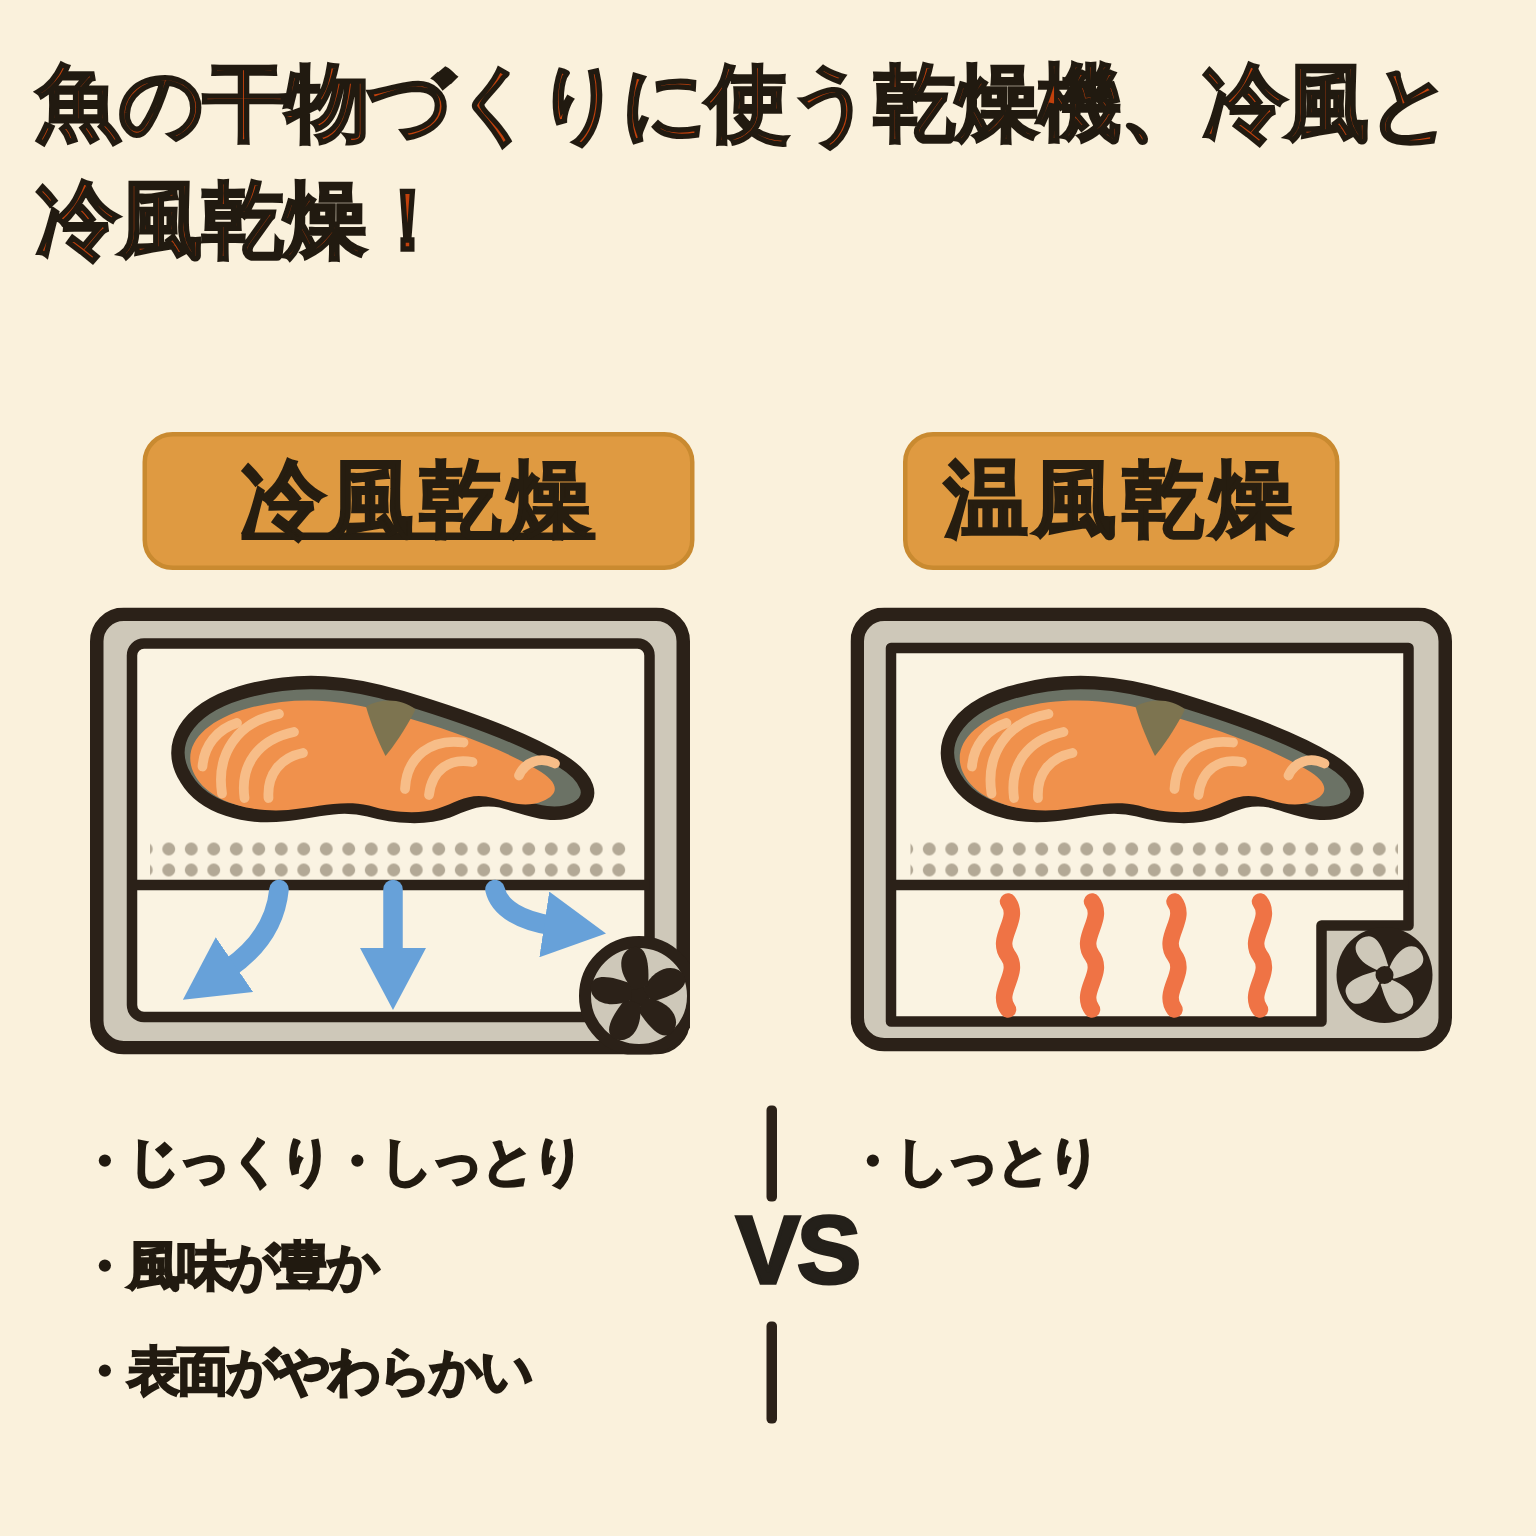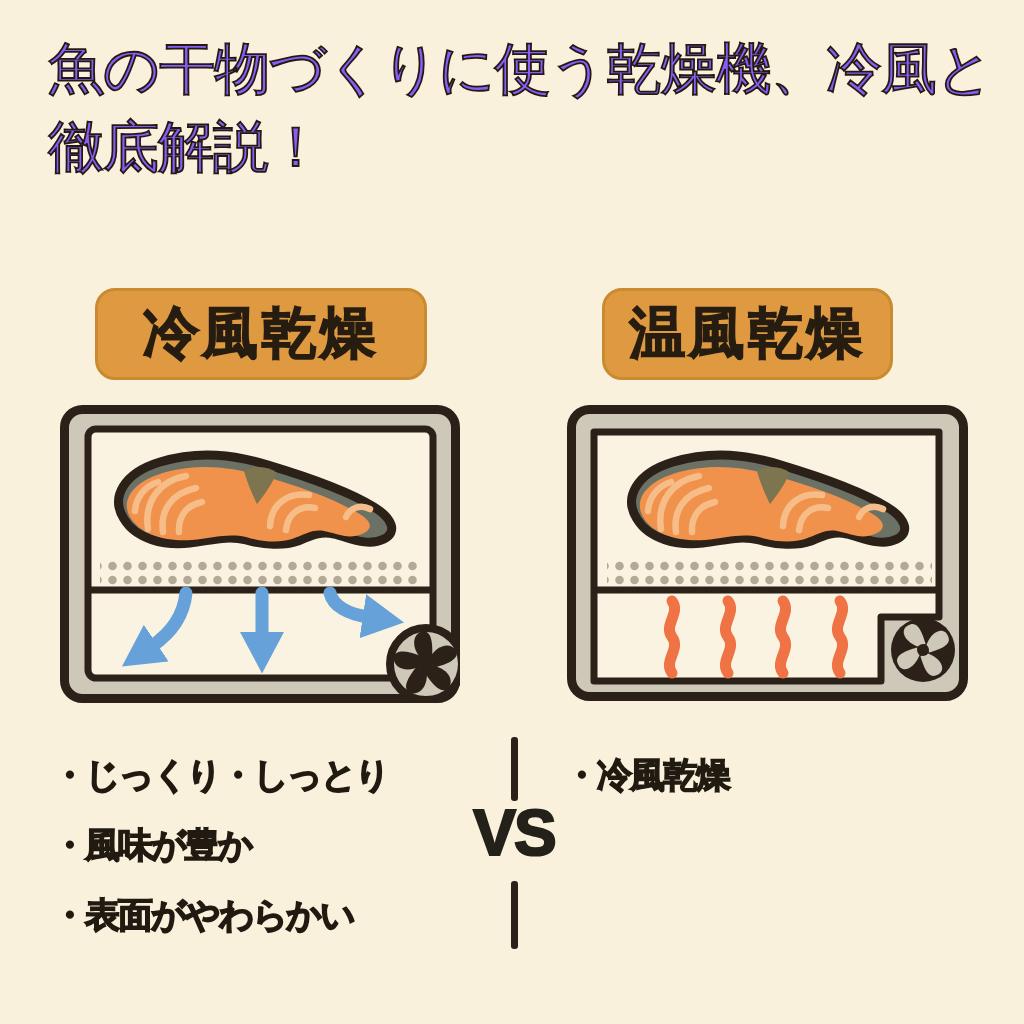--- a/index.html
+++ b/index.html
@@ -3,58 +3,58 @@
 <meta charset="utf-8">
 <style>
   html,body{margin:0;padding:0;}
   body{
     width:1024px;height:1024px;position:relative;overflow:hidden;
     background:#FAF1DC;
     font-family:"Liberation Sans","DejaVu Sans",sans-serif;
     color:#211A10;
   }
   .title{
-    position:absolute;left:48px;top:30px;width:960px;
-    font-size:56px;font-weight:400;line-height:78px;letter-spacing:-1px;
-    color:#8b5cf6;-webkit-text-stroke:1.8px #211A10;
+    position:absolute;left:24px;top:30px;width:960px;
+    font-size:56px;font-weight:700;line-height:78px;letter-spacing:-1px;
+    color:#c2410c;-webkit-text-stroke:1.8px #211A10;
   }
   .badge{
     position:absolute;top:288px;height:92px;box-sizing:border-box;
     background:#DF9A41;border:3px solid #C98A30;border-radius:20px;
     display:flex;align-items:center;justify-content:center;
     font-size:56px;font-weight:900;letter-spacing:3px;
     color:#261D10;-webkit-text-stroke:1.5px #261D10;
   }
-  .badge-left{left:95px;width:332px;}
+  .badge-left{left:95px;width:368px;text-decoration:underline;}
   .badge-right{left:602px;width:291px;}
   .machine{position:absolute;top:405px;}
   .machine-left{left:60px;}
   .machine-right{left:567px;}
   .bullets{
     position:absolute;top:740px;
     font-size:35px;font-weight:900;line-height:70px;letter-spacing:-2px;
     color:#211A10;-webkit-text-stroke:1.5px #211A10;white-space:nowrap;
   }
   .bullets-left{left:52px;}
   .bullets-right{left:564px;}
   .vs-bar{position:absolute;left:511px;width:7px;background:#2B2118;border-radius:3px;}
   .vs-bar-top{top:737px;height:64px;}
   .vs-bar-bottom{top:881px;height:68px;}
   .vs-label{
-    position:absolute;left:456px;top:796px;width:116px;text-align:center;
+    position:absolute;left:456px;top:796px;width:116px;text-align:right;
     font-size:64px;font-weight:900;letter-spacing:-2px;
     color:#24201A;-webkit-text-stroke:2.2px #24201A;
   }
 </style>
 </head>
 <body>
 
 <div class="title">
   <div>魚の干物づくりに使う乾燥機、冷風と</div>
-  <div>徹底解説！</div>
+  <div>冷風乾燥！</div>
 </div>
 
 <div class="badge badge-left">
   <span>冷風乾燥</span>
 </div>
 <div class="badge badge-right">
   <span>温風乾燥</span>
 </div>
 
 <div class="machine machine-left">
@@ -164,14 +164,14 @@
   <div>・じっくり・しっとり</div>
   <div>・風味が豊か</div>
   <div>・表面がやわらかい</div>
 </div>
 
 <div class="vs-bar vs-bar-top"></div>
 <div class="vs-label">VS</div>
 <div class="vs-bar vs-bar-bottom"></div>
 
 <div class="bullets bullets-right">
-  <div>・冷風乾燥</div>
+  <div>・しっとり</div>
 </div>
 
 </body></html>

